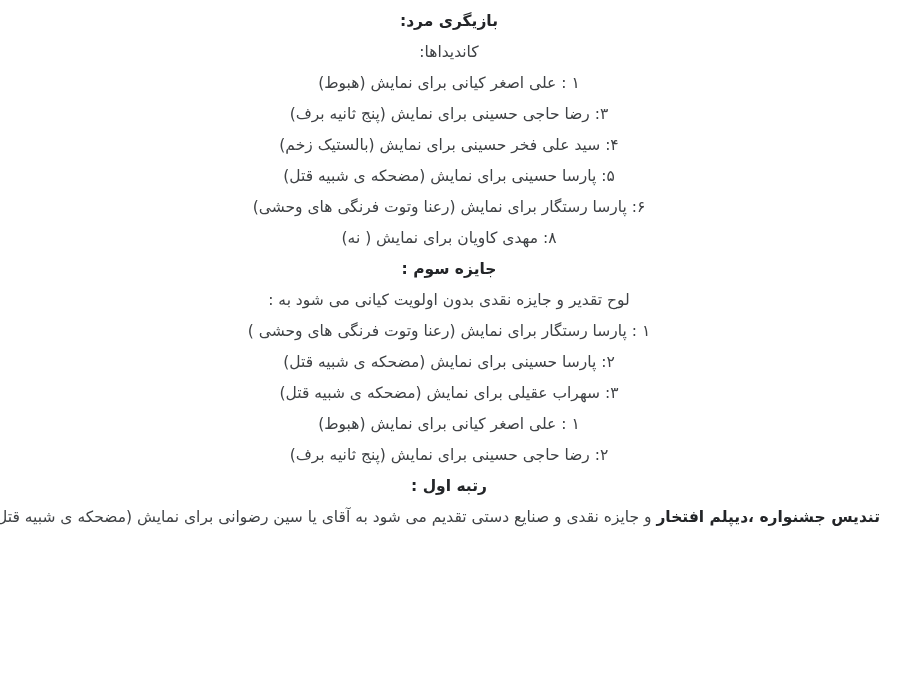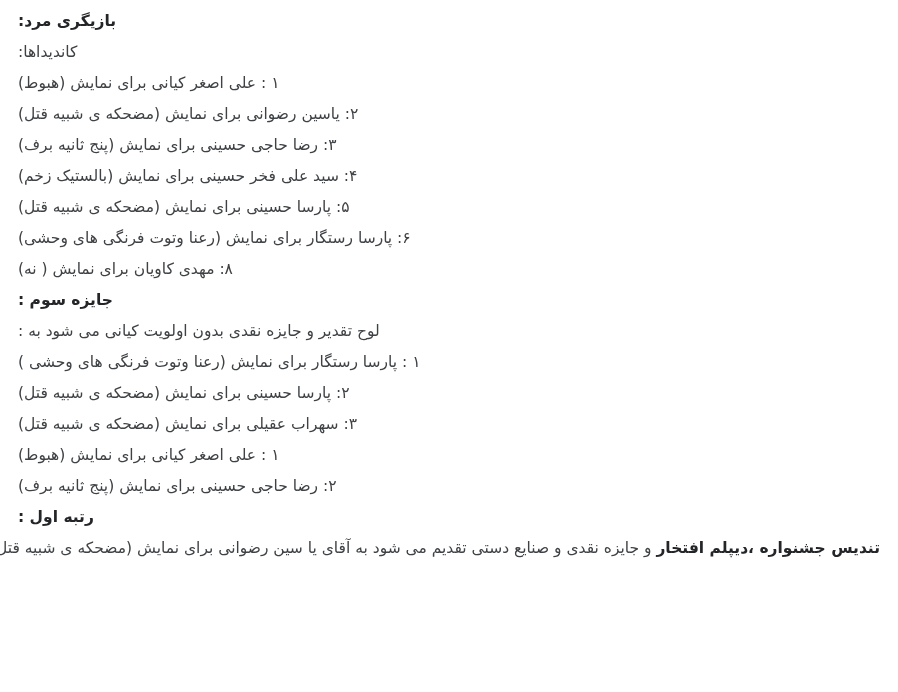--- a/index.html
+++ b/index.html
@@ -13,21 +13,21 @@
     background:var(--bg);
   }
   body{
     width:898px;
     height:692px;
     overflow:hidden;
     font-family:"DejaVu Sans", sans-serif;
   }
   .doc{
     direction:rtl;
-    text-align:left;
+    text-align:center;
     padding:6px 18px 0 18px;
     box-sizing:border-box;
     width:898px;
   }
   .doc p{
     margin:0;
     height:31px;
     line-height:31px;
     font-size:15.5px;
     color:var(--body-text);
@@ -43,21 +43,20 @@
     margin-top:27px;
   }
 </style>
 </head>
 <body>
 
 <div class="doc" dir="rtl">
     <p class="bold">بازیگری مرد:</p>
     <p>کاندیداها:</p>
     <p>۱ : علی اصغر کیانی برای نمایش (هبوط)</p>
-    <p>۲: یاسین رضوانی برای نمایش (مضحکه ی شبیه قتل)</p>
     <p>۳: رضا حاجی حسینی برای نمایش (پنج ثانیه برف)</p>
     <p>۴: سید علی فخر حسینی برای نمایش (بالستیک زخم)</p>
     <p>۵: پارسا حسینی برای نمایش (مضحکه ی شبیه قتل)</p>
     <p>۶: پارسا رستگار برای نمایش (رعنا وتوت فرنگی های وحشی)</p>
     <p>۸: مهدی کاویان برای نمایش ( نه)</p>
     <p class="bold">جایزه سوم :</p>
     <p>لوح تقدیر و جایزه نقدی بدون اولویت کیانی می شود به :</p>
     <p>۱ : پارسا رستگار برای نمایش (رعنا وتوت فرنگی های وحشی )</p>
     <p>۲: پارسا حسینی برای نمایش (مضحکه ی شبیه قتل)</p>
     <p>۳: سهراب عقیلی برای نمایش (مضحکه ی شبیه قتل)</p>

